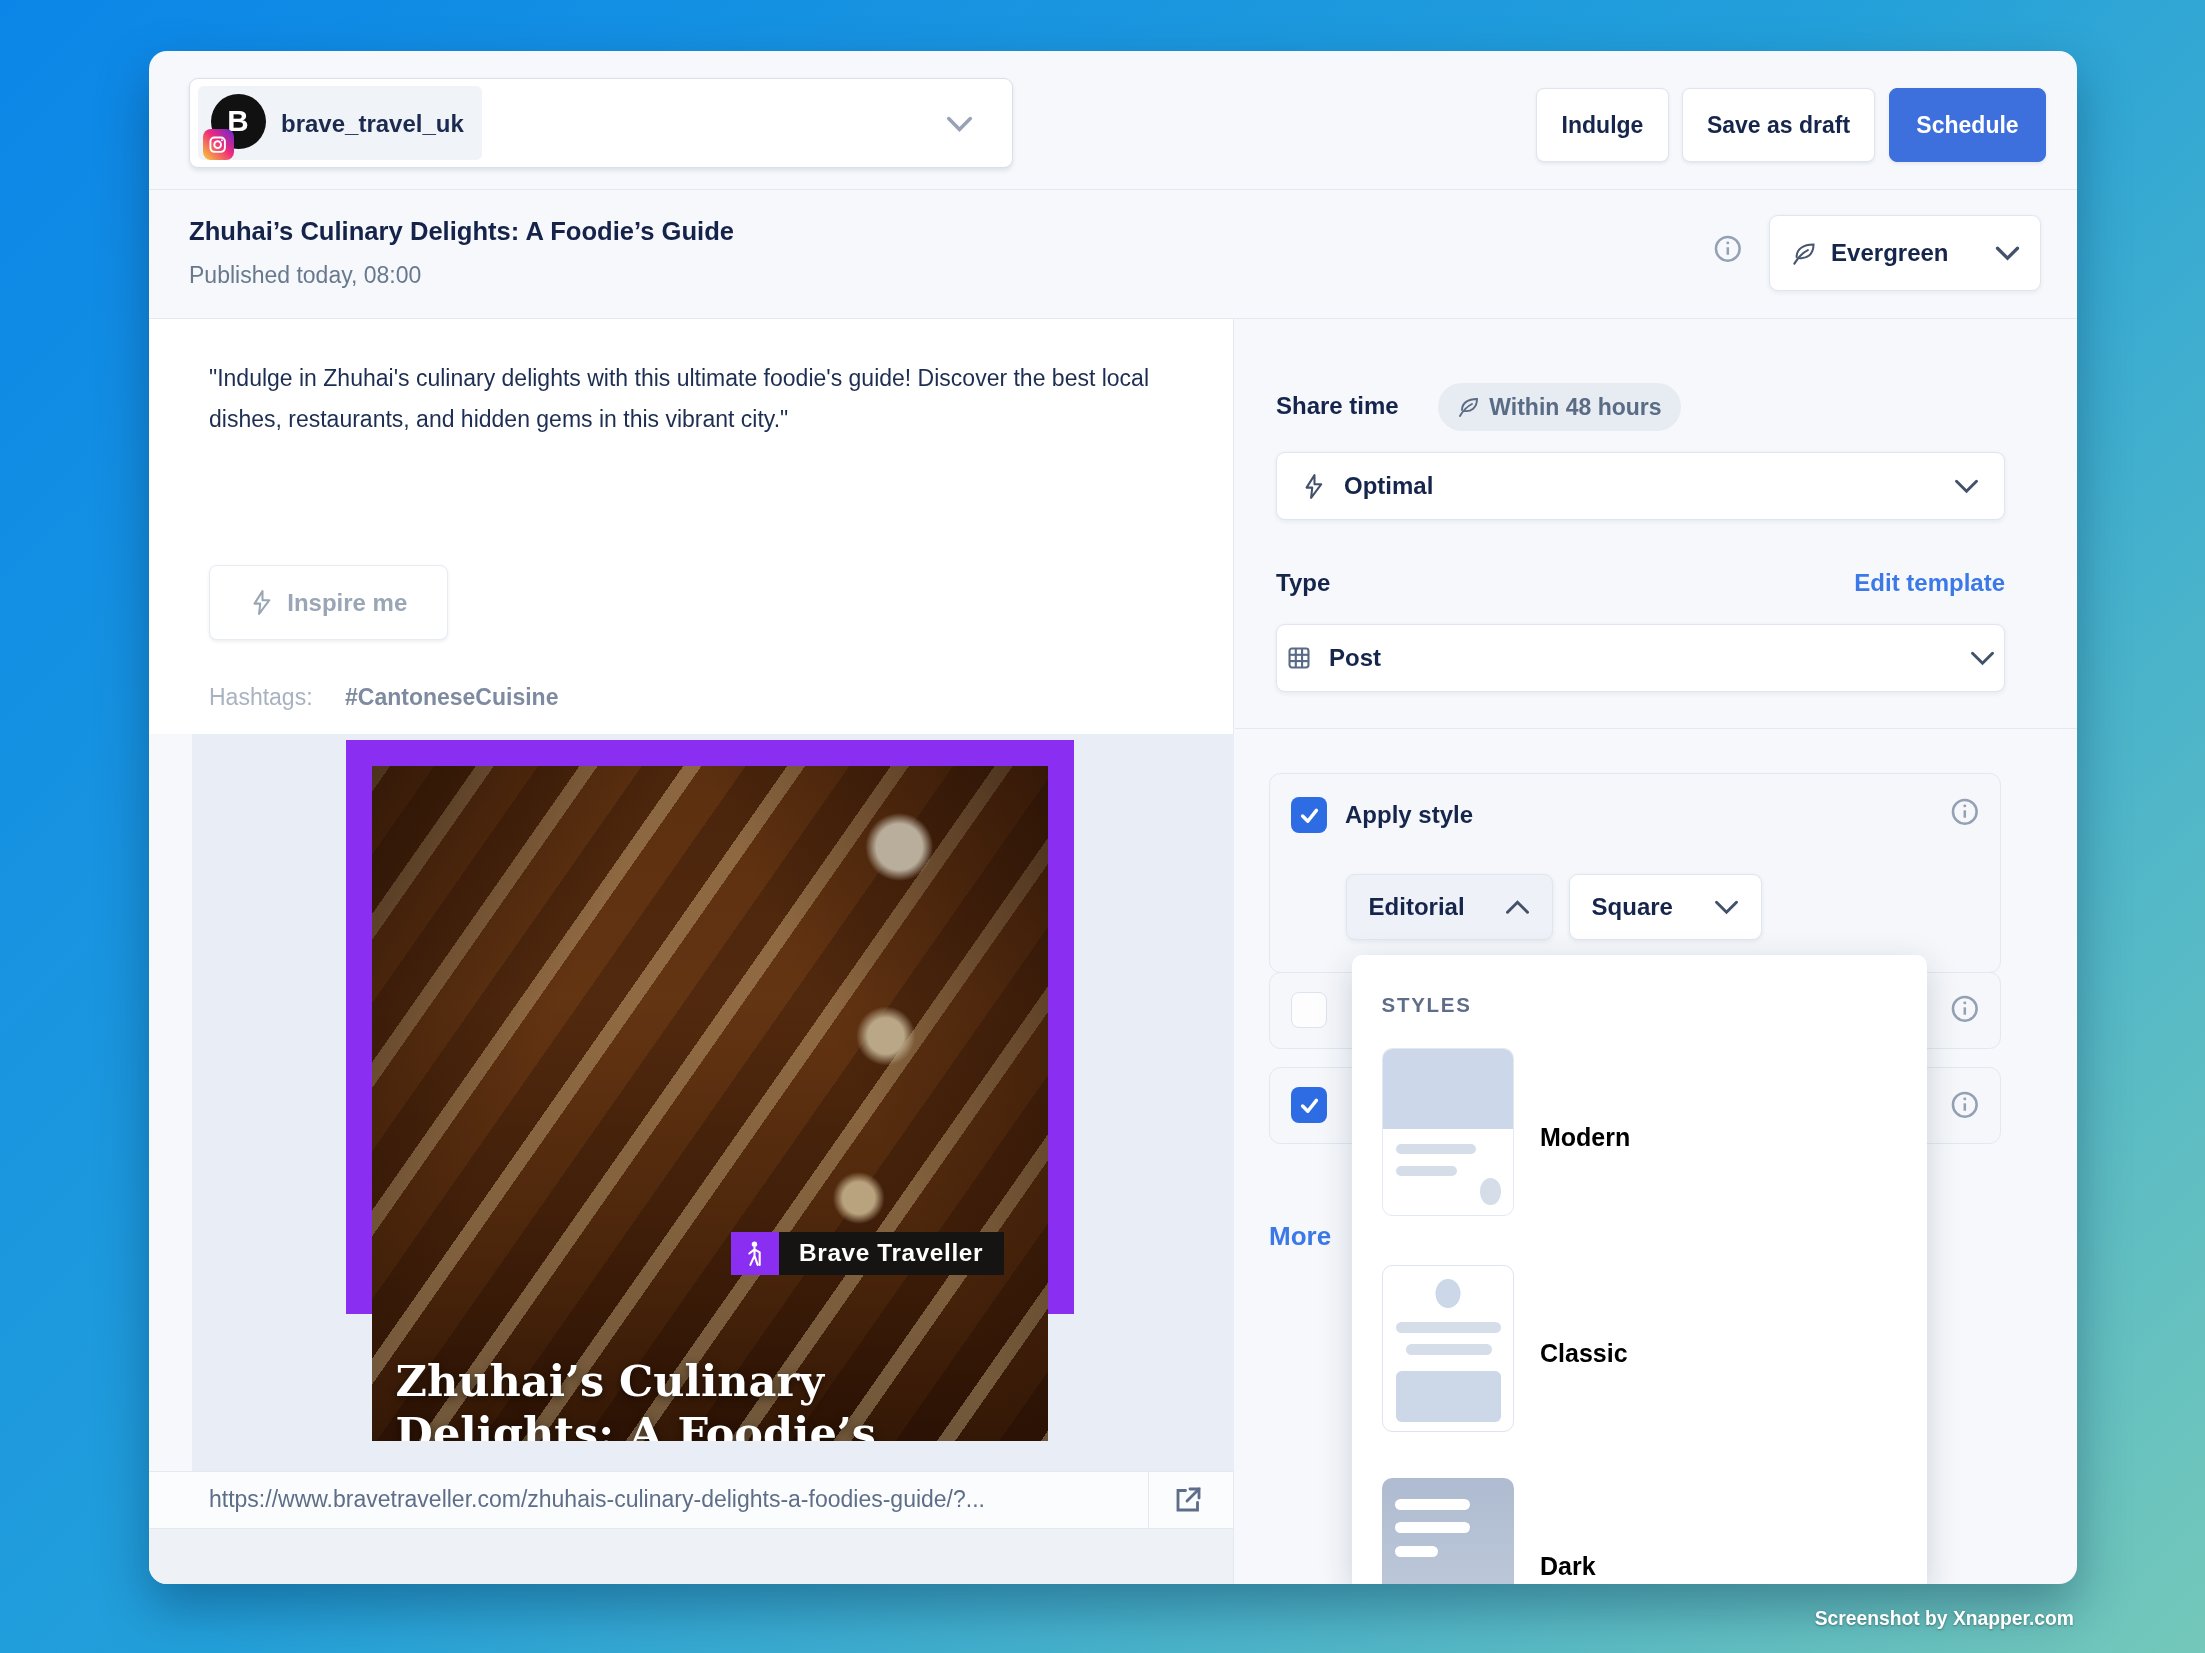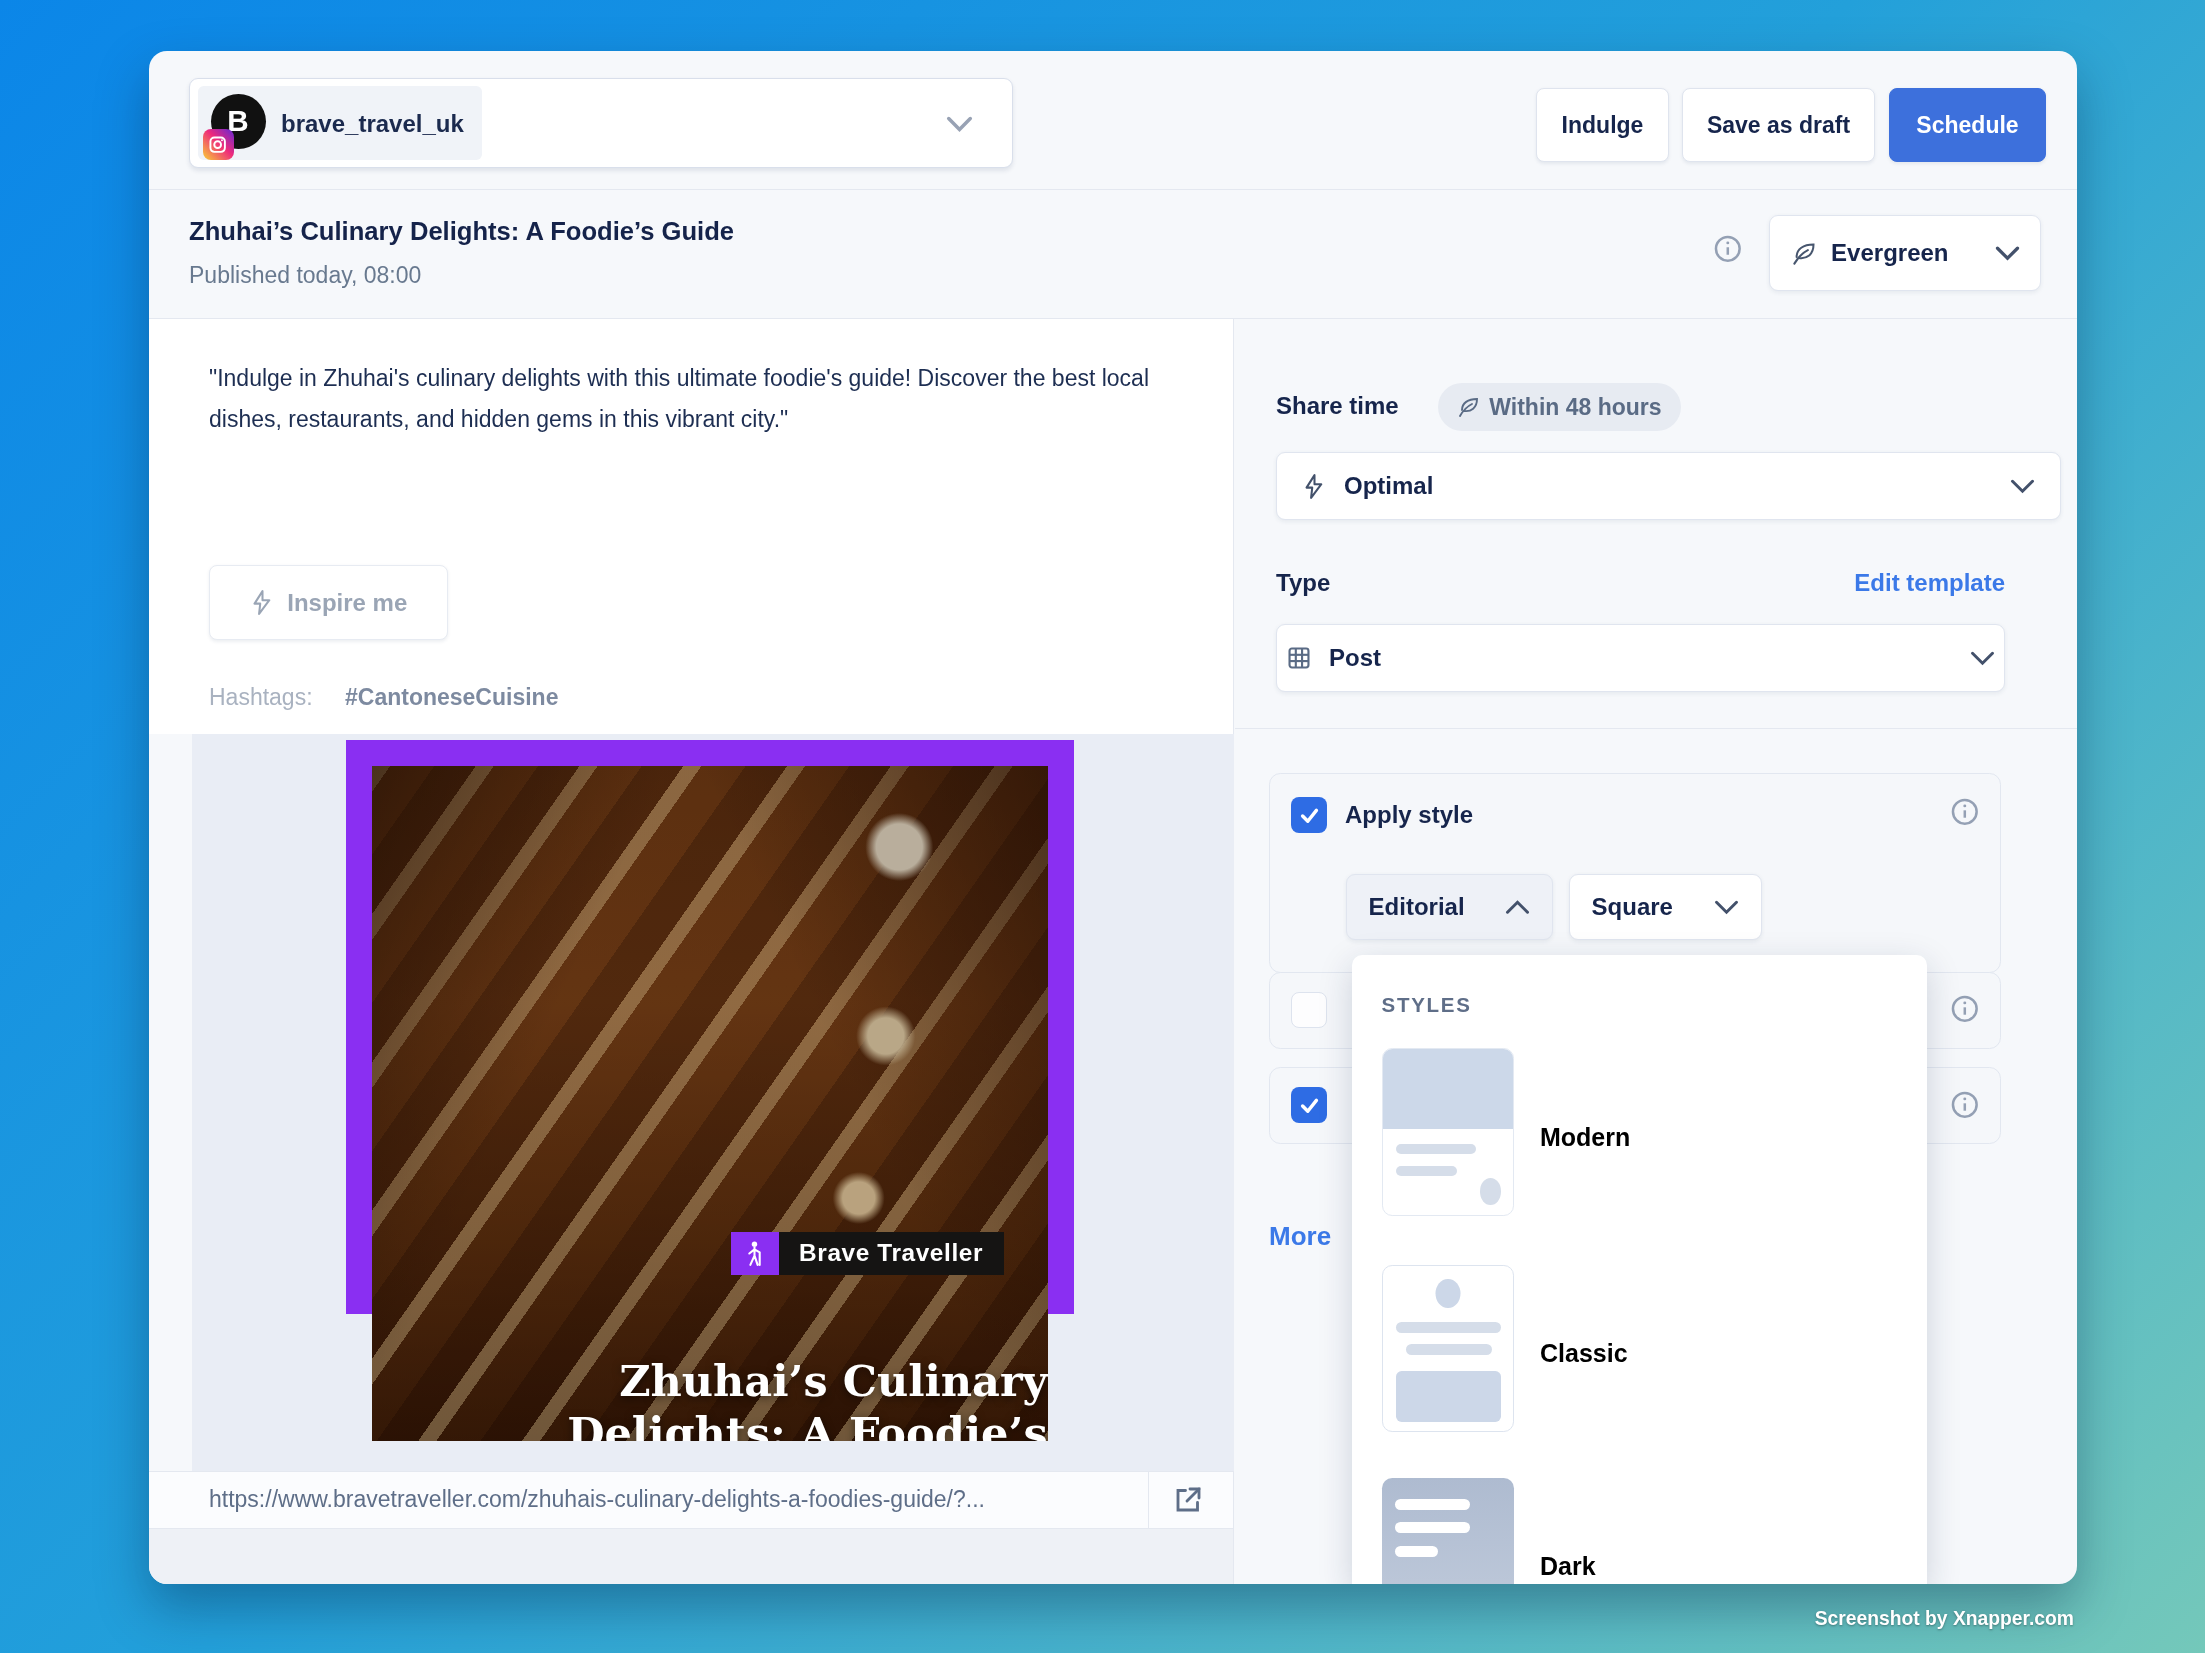--- a/index.html
+++ b/index.html
@@ -16,21 +16,21 @@
   .ico{display:inline-flex;align-items:center;justify-content:center;}
   .chev{margin-left:auto;color:#43516b;}
   .pill{display:flex;align-items:center;gap:8px;background:#e7ebf2;border-radius:25px;color:#5a6b85;font-weight:bold;font-size:23px;padding:0 19.3px;box-sizing:border-box;}
   .checkbox{width:36px;height:36px;border-radius:8px;box-sizing:border-box;display:flex;align-items:center;justify-content:center;}
   .checkbox.on{background:#2e6ce4;}
   .checkbox.off{background:#fdfdfe;border:1.1px solid #dde3ee;}
   .optrow{position:absolute;border:1.1px solid #e2e7f0;border-radius:11.4px;box-sizing:border-box;background:#f5f7fa;}
   .thumb{position:absolute;width:132px;border-radius:10.2px;box-sizing:border-box;overflow:hidden;}
   .styles-item-label{position:absolute;font-weight:bold;font-size:25px;color:#000000;margin-top:6px;}
   .info-ico{color:#94a0b4;}
-  .photo-title{position:absolute;left:0;width:100%;text-align:right;font-family:"DejaVu Serif","Liberation Serif",serif;font-weight:bold;font-size:43px;line-height:50px;color:#fff;text-shadow:0 1.7px 8px rgba(0,0,0,.55);}
+  .photo-title{position:absolute;left:0;width:100%;text-align:left;font-family:"DejaVu Serif","Liberation Serif",serif;font-weight:bold;font-size:43px;line-height:50px;color:#fff;text-shadow:0 1.7px 8px rgba(0,0,0,.55);padding-left:24px;}
   .watermark{position:absolute;right:131px;bottom:24px;color:#fff;font-size:19.3px;text-shadow:0 1.1px 2.3px rgba(0,0,0,.35);font-weight:bold;}
 </style>
 </head>
 <body>
 
 <div class="page">
   <div class="card">
 
     <div class="abs" style="left:40px;top:27px;width:824px;height:90px;background:#fff;border:1.1px solid #d9dfeb;border-radius:9px;box-shadow:0 2.3px 4.5px rgba(30,50,90,.10);box-sizing:border-box;">
       <div class="abs" style="left:8px;top:6.8px;width:284px;height:74px;background:#f0f3f8;border-radius:5.7px;"></div>
@@ -142,21 +142,21 @@
     <div class="abs lbl" style="left:1127px;top:341px;">Share time</div>
     <div class="pill abs" style="left:1289px;top:332px;height:48px;">
       <span class="ico">
         <svg width="24" height="24" viewBox="0 0 24 24" fill="none" stroke="currentColor" stroke-width="1.9" stroke-linecap="round">
             <path d="M5 15 C5 8 11 4 20 4 C20 13 14 17 7 16"></path>
             <path d="M3 21 C7 14 11 11 15 9"></path>
           </svg>
       </span>
       <span>Within 48 hours</span>
     </div>
-    <div class="select abs" style="left:1127px;top:401px;width:785px;height:68px;padding:0 25px;gap:17px;">
+    <div class="select abs" style="left:1127px;top:401px;width:729px;height:68px;padding:0 25px;gap:17px;">
       <span class="ico" style="color:#43516b;">
         <svg width="25" height="25" viewBox="0 0 20 22" fill="none" stroke="currentColor" stroke-width="1.8" stroke-linejoin="round">
             <path d="M10 1 L3 12 H8 L7 21 L16 9 H10 Z"></path>
           </svg>
       </span>
       <span>Optimal</span>
       <span class="ico chev">
         <svg width="25" height="20.5" viewBox="0 0 20 12" fill="none" stroke="currentColor" stroke-width="2.4" stroke-linecap="round">
             <path d="M2 2 L10 10 L18 2"></path>
           </svg>

